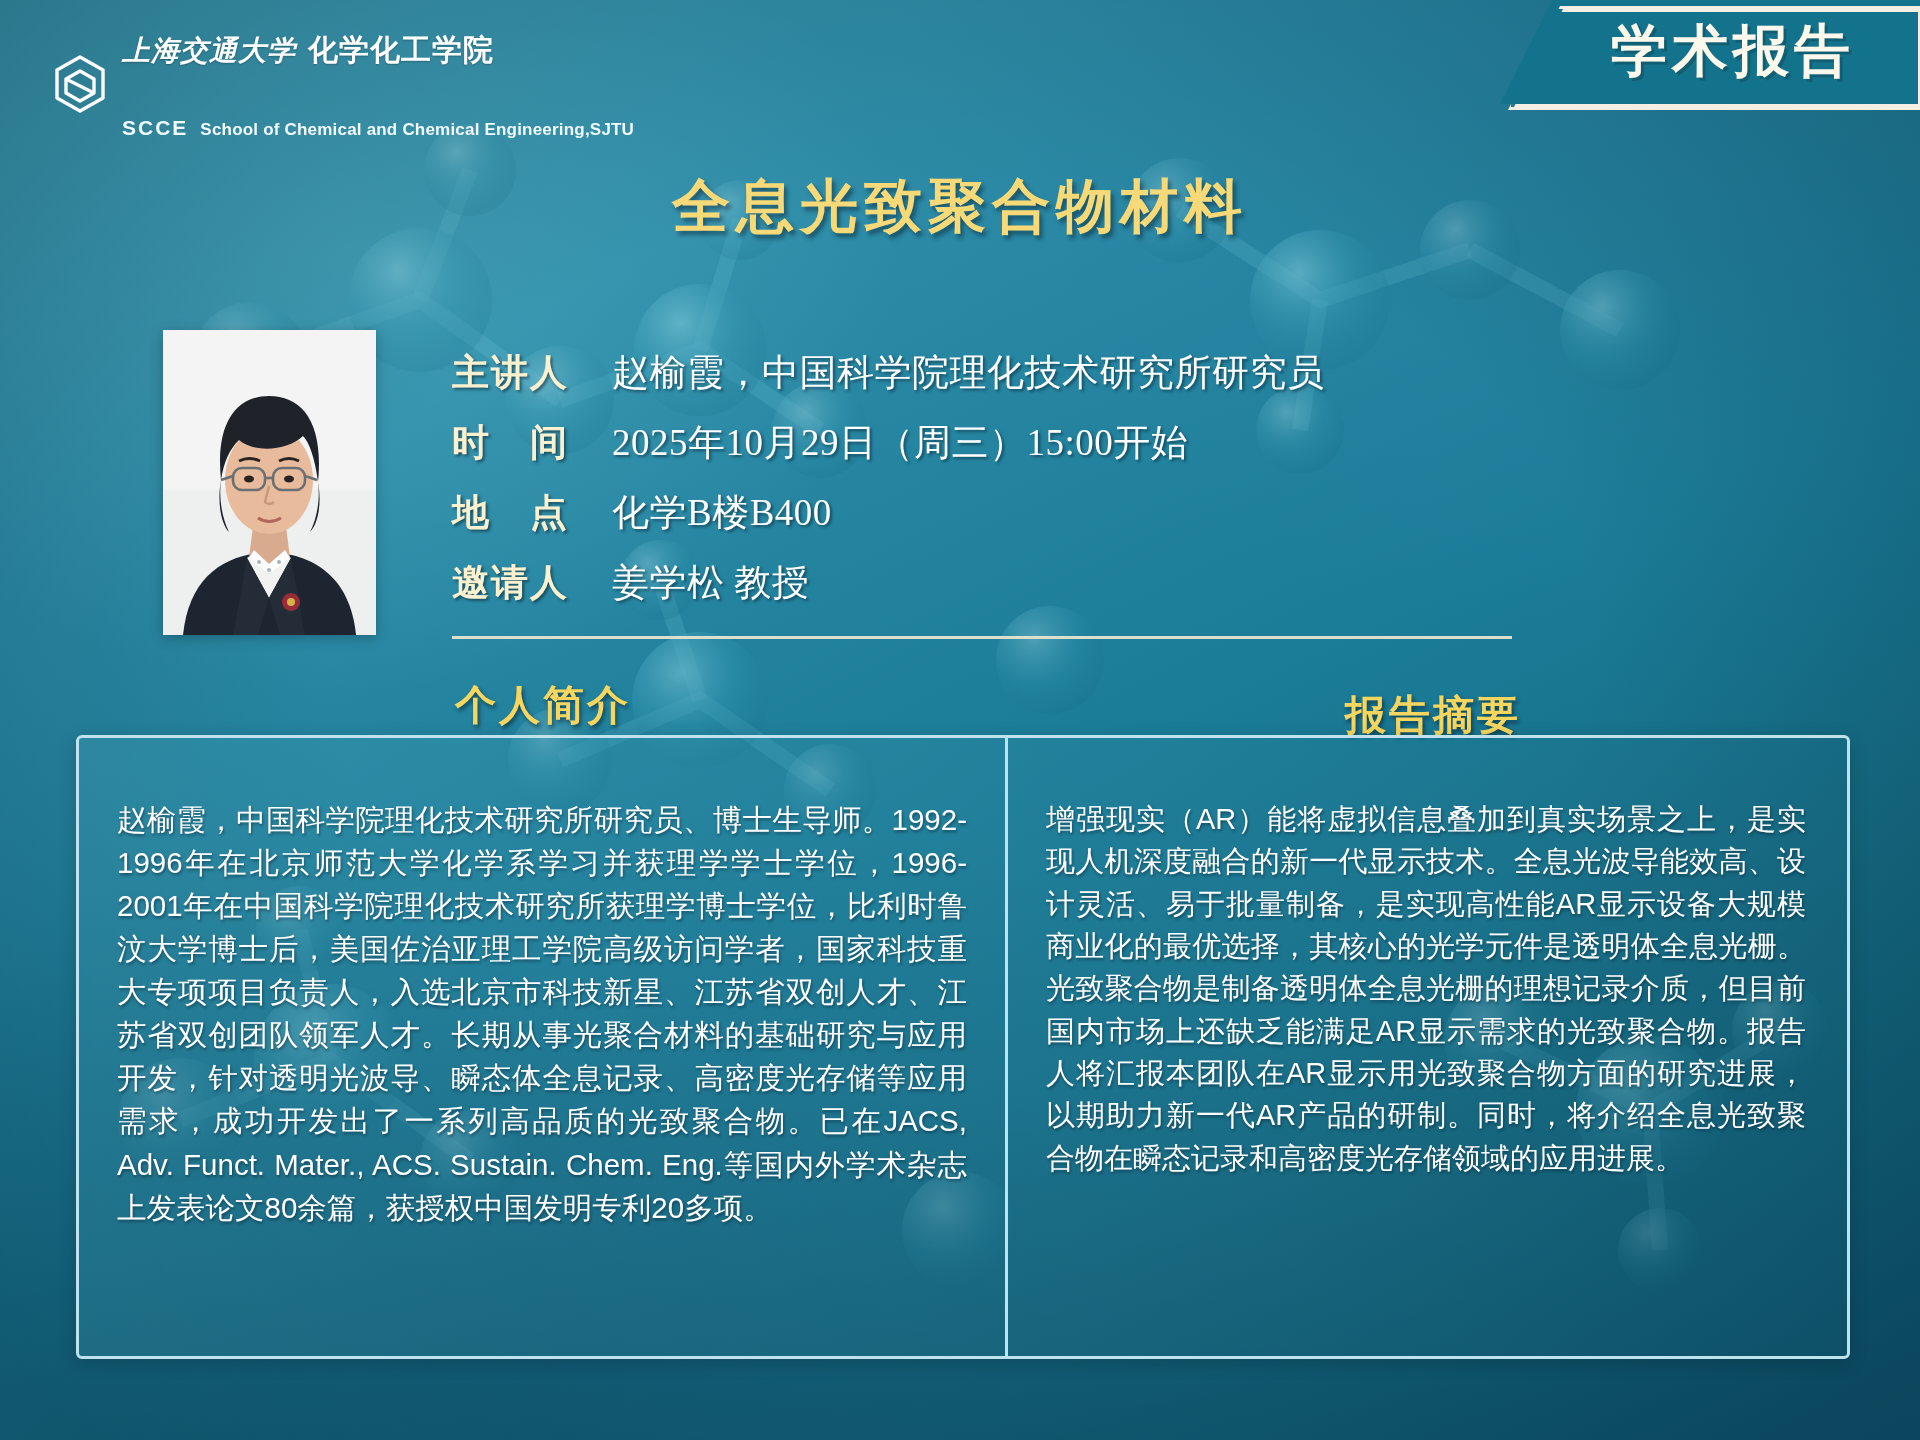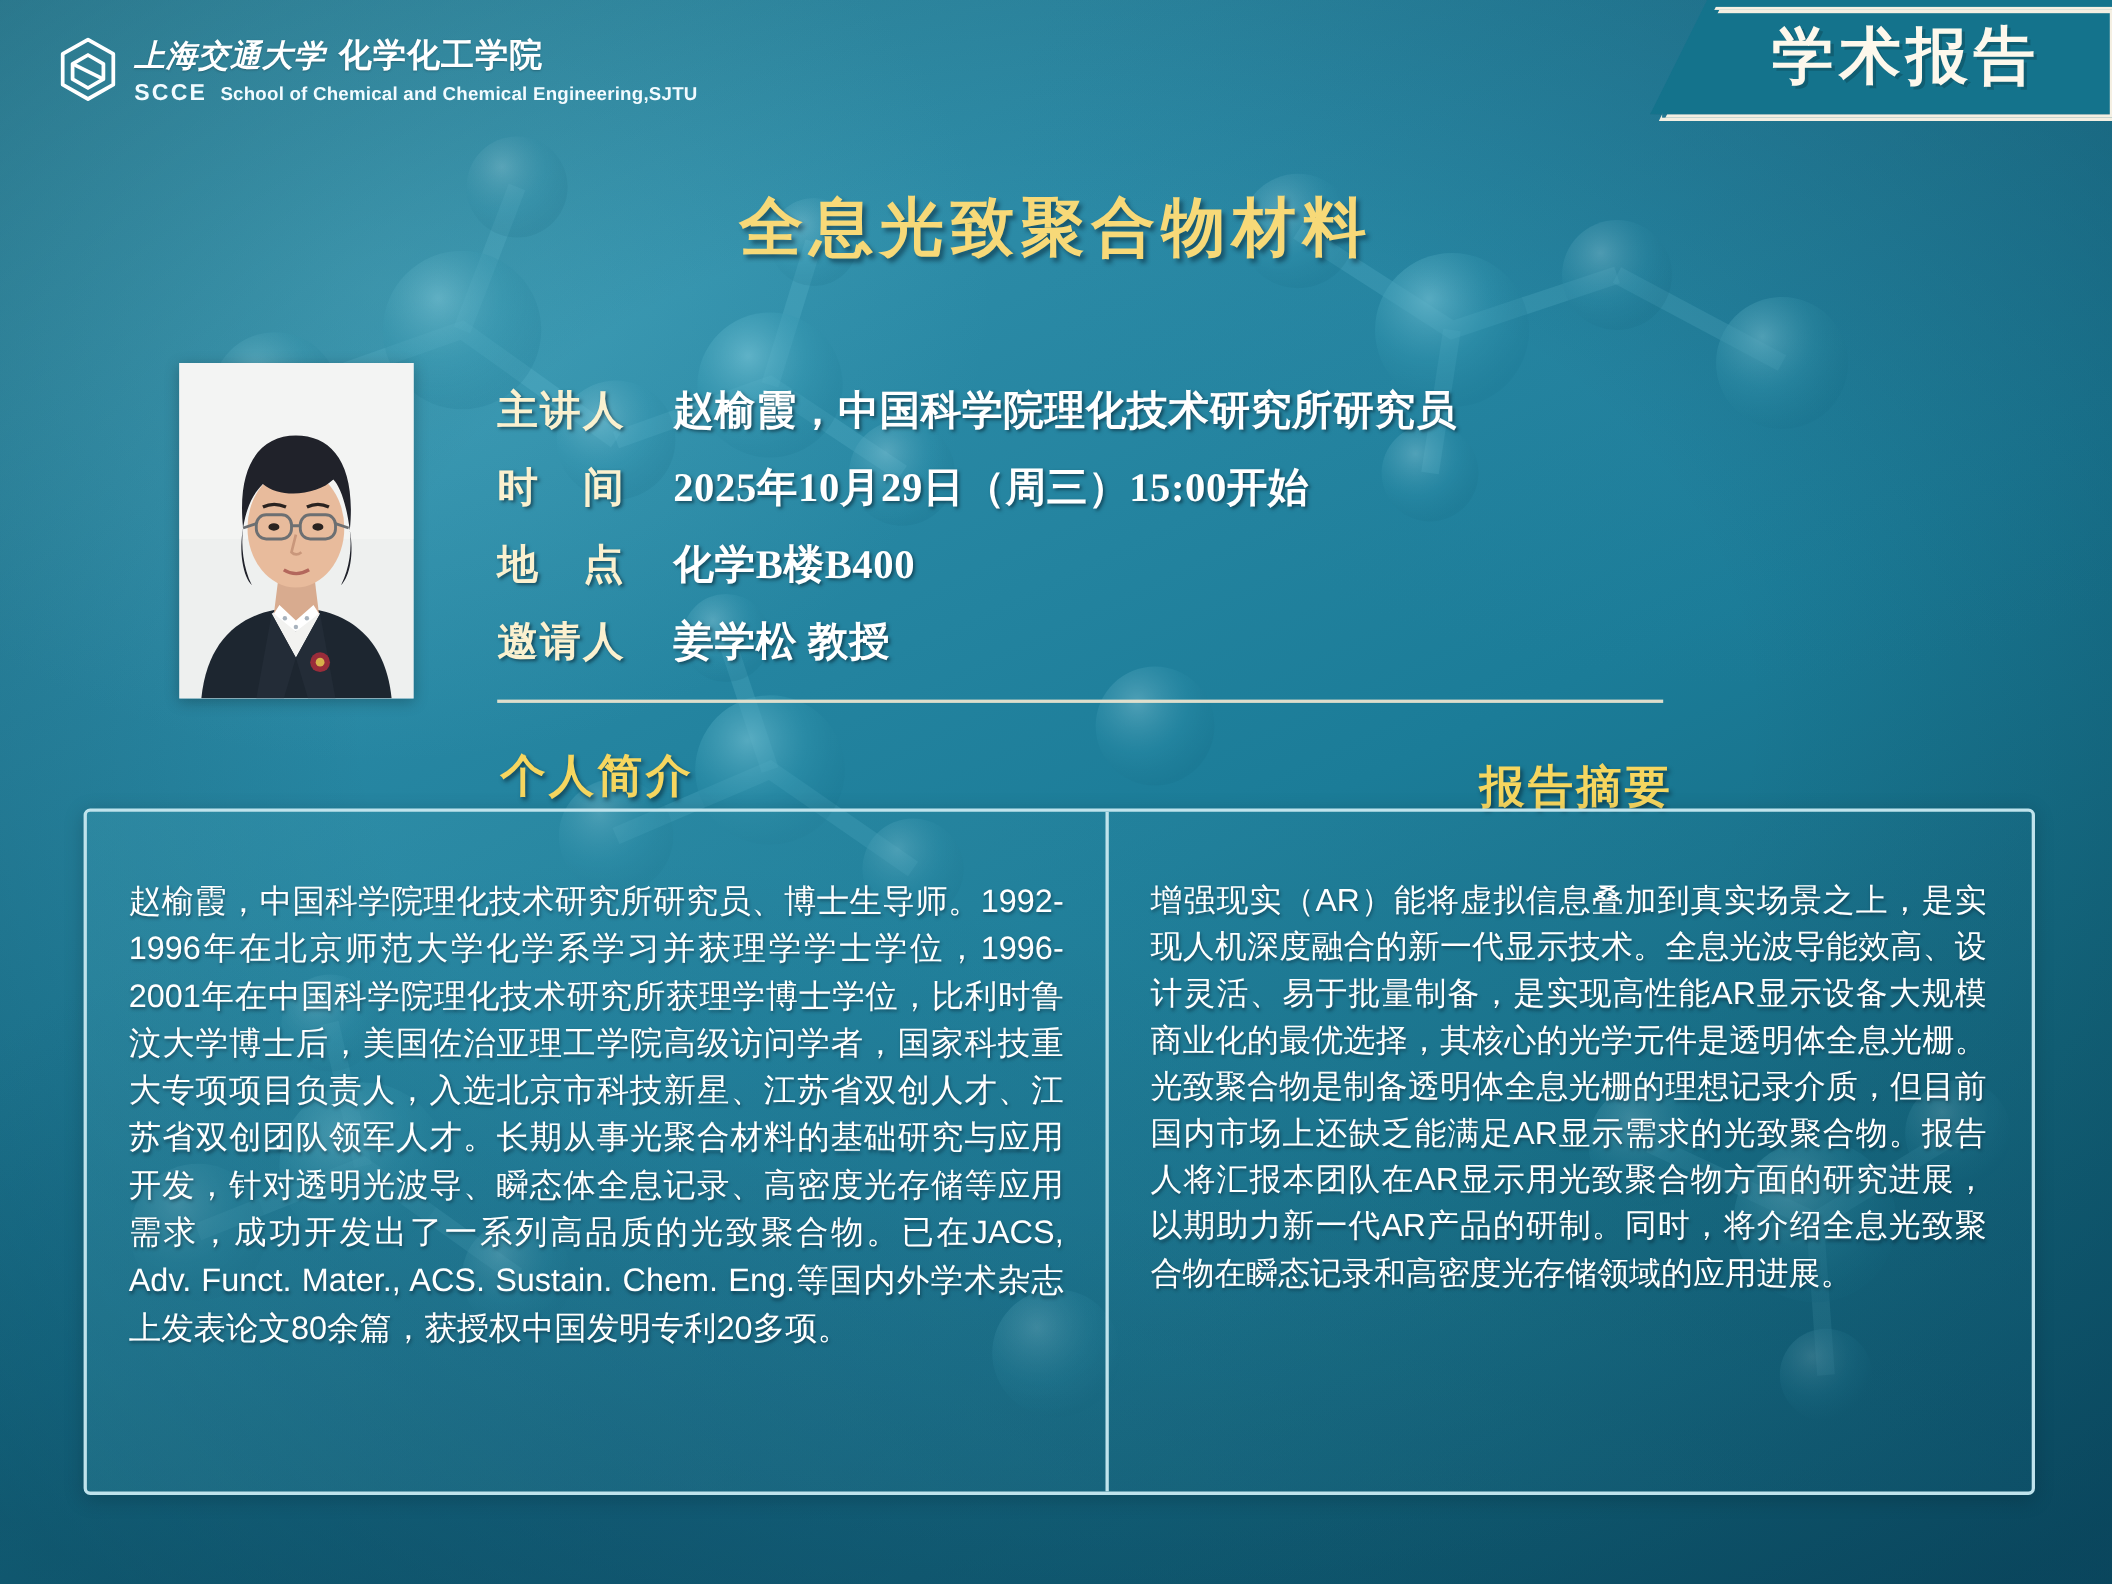--- a/index.html
+++ b/index.html
@@ -71,20 +71,21 @@
     display: flex;
     align-items: baseline;
     gap: 12px;
     color: #f2fbff;
     white-space: nowrap;
   }
   .logo-scce {
     font-size: 21px;
     font-weight: 700;
     letter-spacing: 2px;
+    margin-top: 43px;
   }
   .logo-en {
     font-size: 17px;
     font-weight: 700;
     letter-spacing: 0.2px;
   }
 
   
   .ribbon {
     position: absolute;
@@ -177,21 +178,21 @@
     font-weight: 700;
     color: #fbf1cf;
     letter-spacing: 2px;
     text-shadow: 2px 2px 3px rgba(0,18,30,0.5);
     display: flex;
     justify-content: space-between;
   }
   .info-value {
     font-family: "Liberation Serif", "DejaVu Serif", serif;
     font-size: 37px;
-    font-weight: 700;
+    font-weight: 400;
     color: #ffffff;
     letter-spacing: 0.5px;
     text-shadow: 2px 2px 3px rgba(0,18,30,0.5);
   }
   .divider-line {
     position: absolute;
     left: 452px;
     top: 636px;
     width: 1060px;
     height: 3px;

